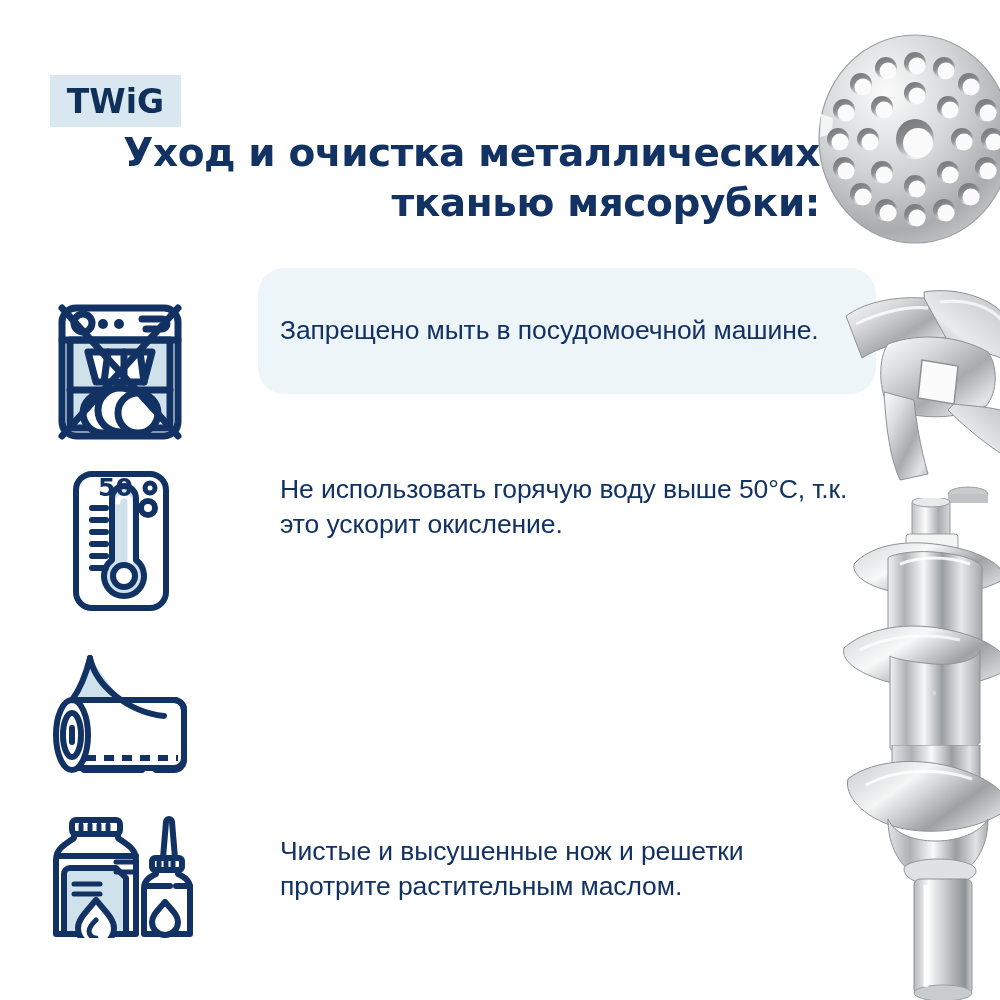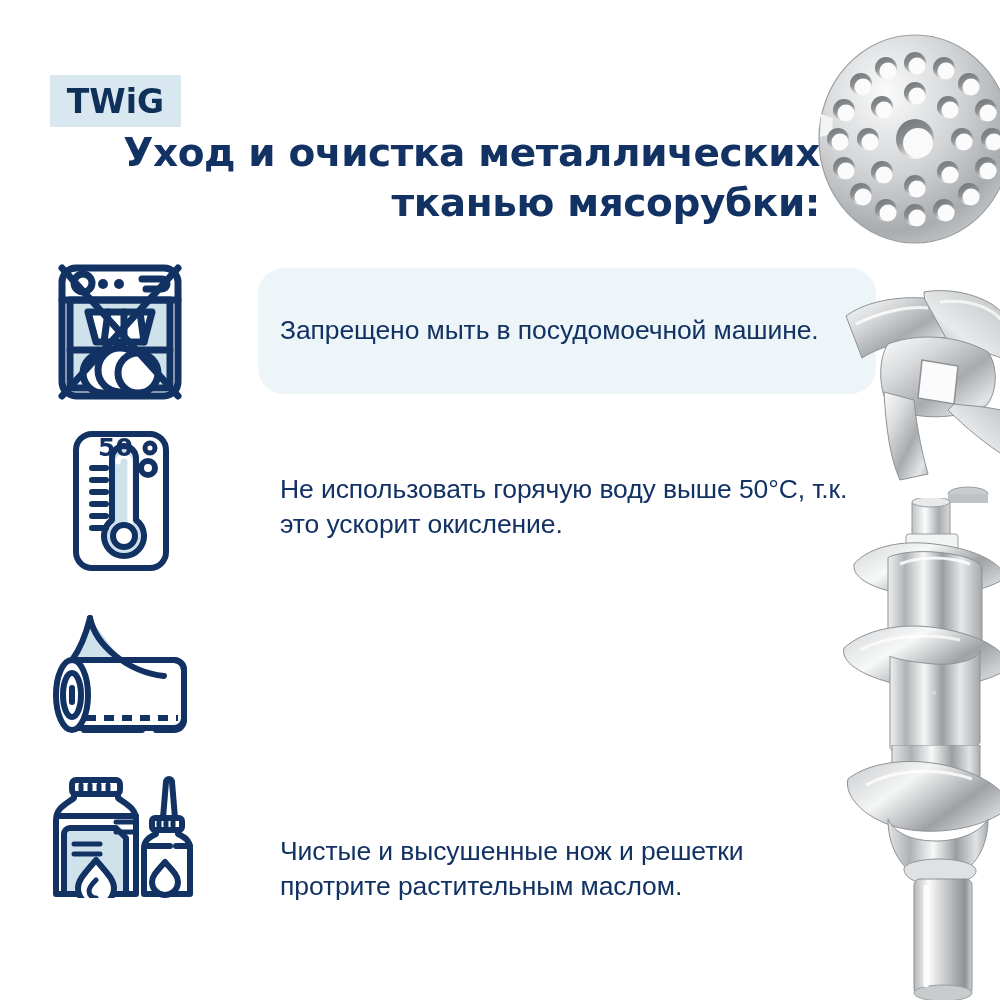--- a/index.html
+++ b/index.html
@@ -54,20 +54,21 @@
     font-family: "DejaVu Sans", sans-serif;
     font-size: 39px;
     font-weight: bold;
     color: #123263;
     line-height: 1.28;
     letter-spacing: -0.4px;
   }
   .tip-icon {
     position: absolute;
     display: block;
+    margin-top: 40px;
   }
   .tip-card {
     position: absolute;
     left: 222px;
     width: 618px;
     border-radius: 26px;
     display: flex;
     align-items: center;
     box-sizing: border-box;
     padding: 0 22px 0 22px;

